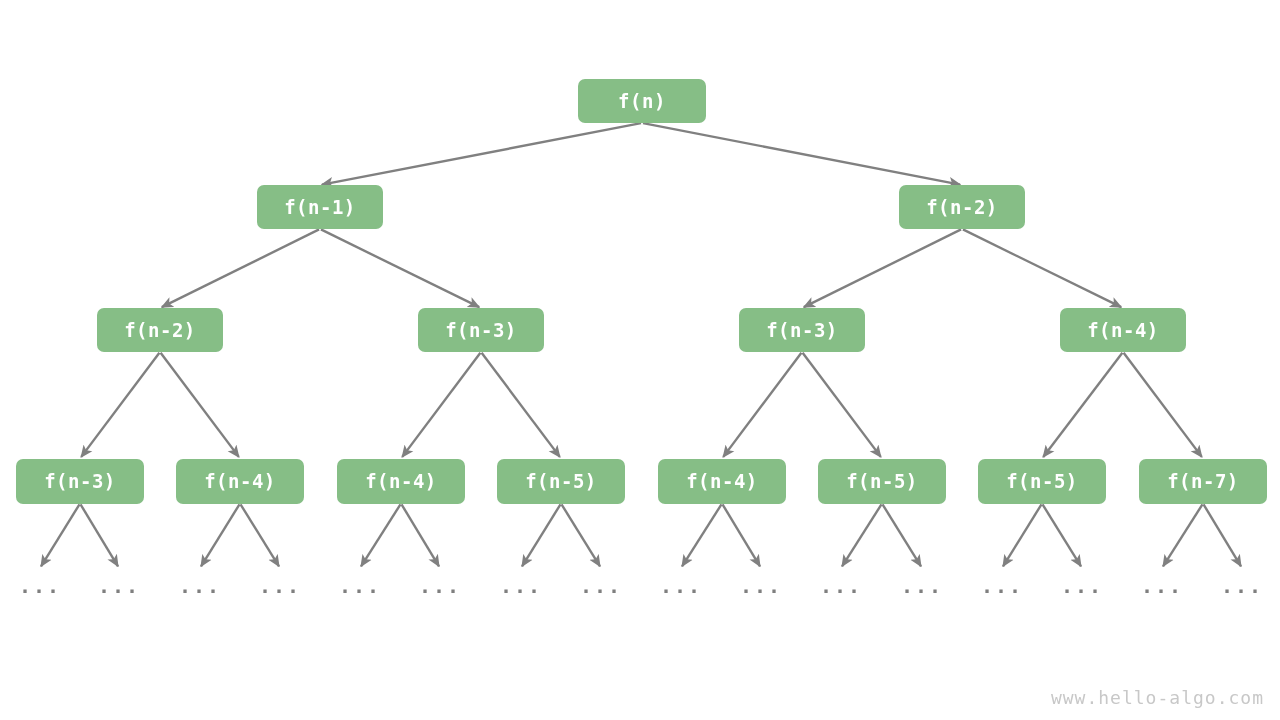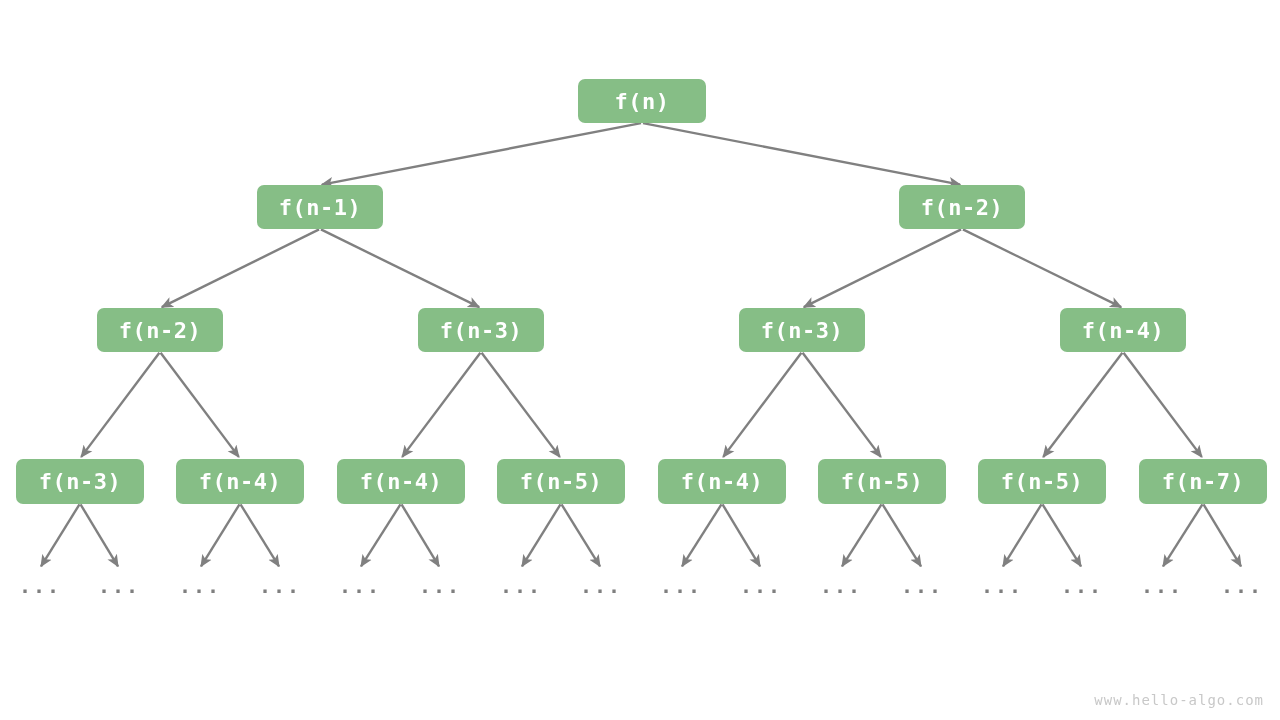--- a/index.html
+++ b/index.html
@@ -33,21 +33,21 @@
     position: absolute;
     box-sizing: border-box;
     background: #86be86;
     border-radius: 7px;
     display: flex;
     align-items: center;
     justify-content: center;
     color: #ffffff;
     font-family: "DejaVu Sans Mono", "Liberation Mono", monospace;
     font-weight: bold;
-    font-size: 22px;
+    font-size: 19px;
     letter-spacing: 0.5px;
     user-select: none;
   }
   .ellipsis {
     position: absolute;
     color: #7f7f7f;
     font-family: "DejaVu Sans Mono", "Liberation Mono", monospace;
     font-size: 20px;
     font-weight: bold;
     letter-spacing: 2px;
@@ -55,21 +55,21 @@
     transform: translate(-50%, -50%);
     line-height: 1;
     user-select: none;
   }
   .watermark {
     position: absolute;
     right: 16px;
     bottom: 12px;
     color: #c8c8c8;
     font-family: "DejaVu Sans Mono", "Liberation Mono", monospace;
-    font-size: 14px;
+    font-size: 18px;
     letter-spacing: 1px;
     user-select: none;
   }
 </style>
 </head>
 <body>
 
 <div id="canvas">
   <svg class="edge-layer" id="edge-layer" viewBox="0 0 1280 720" xmlns="http://www.w3.org/2000/svg">
     <defs>

